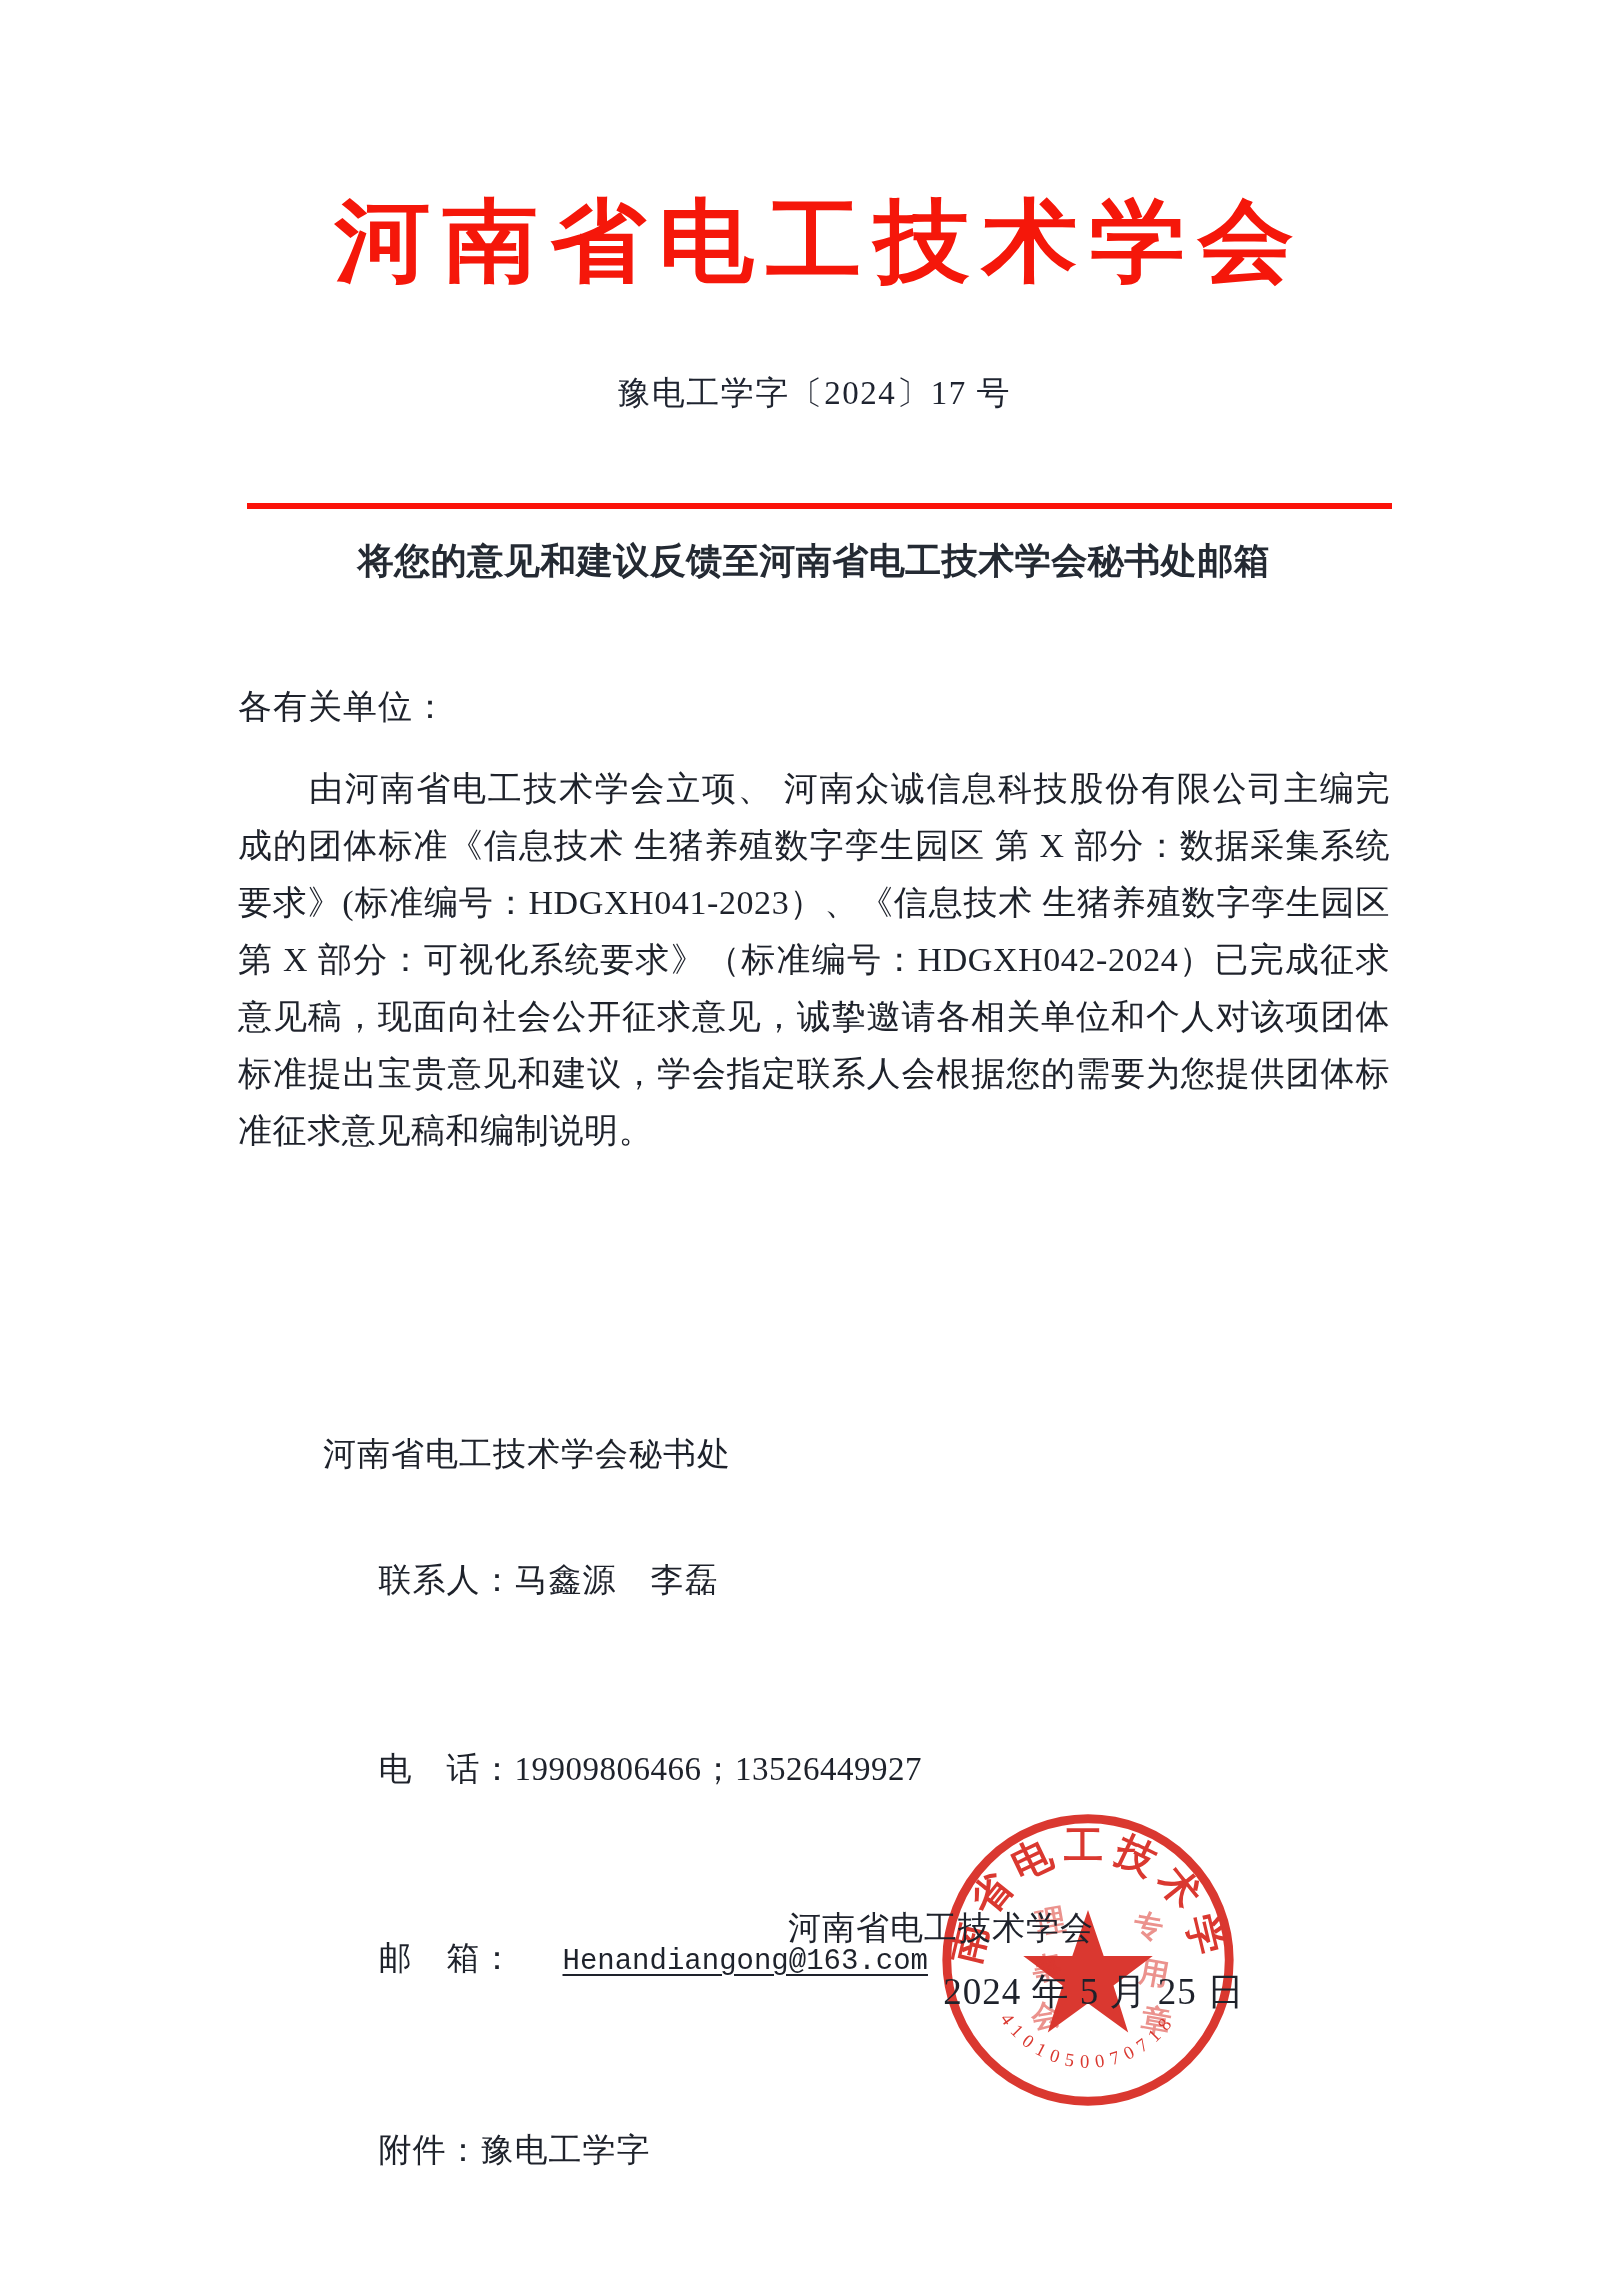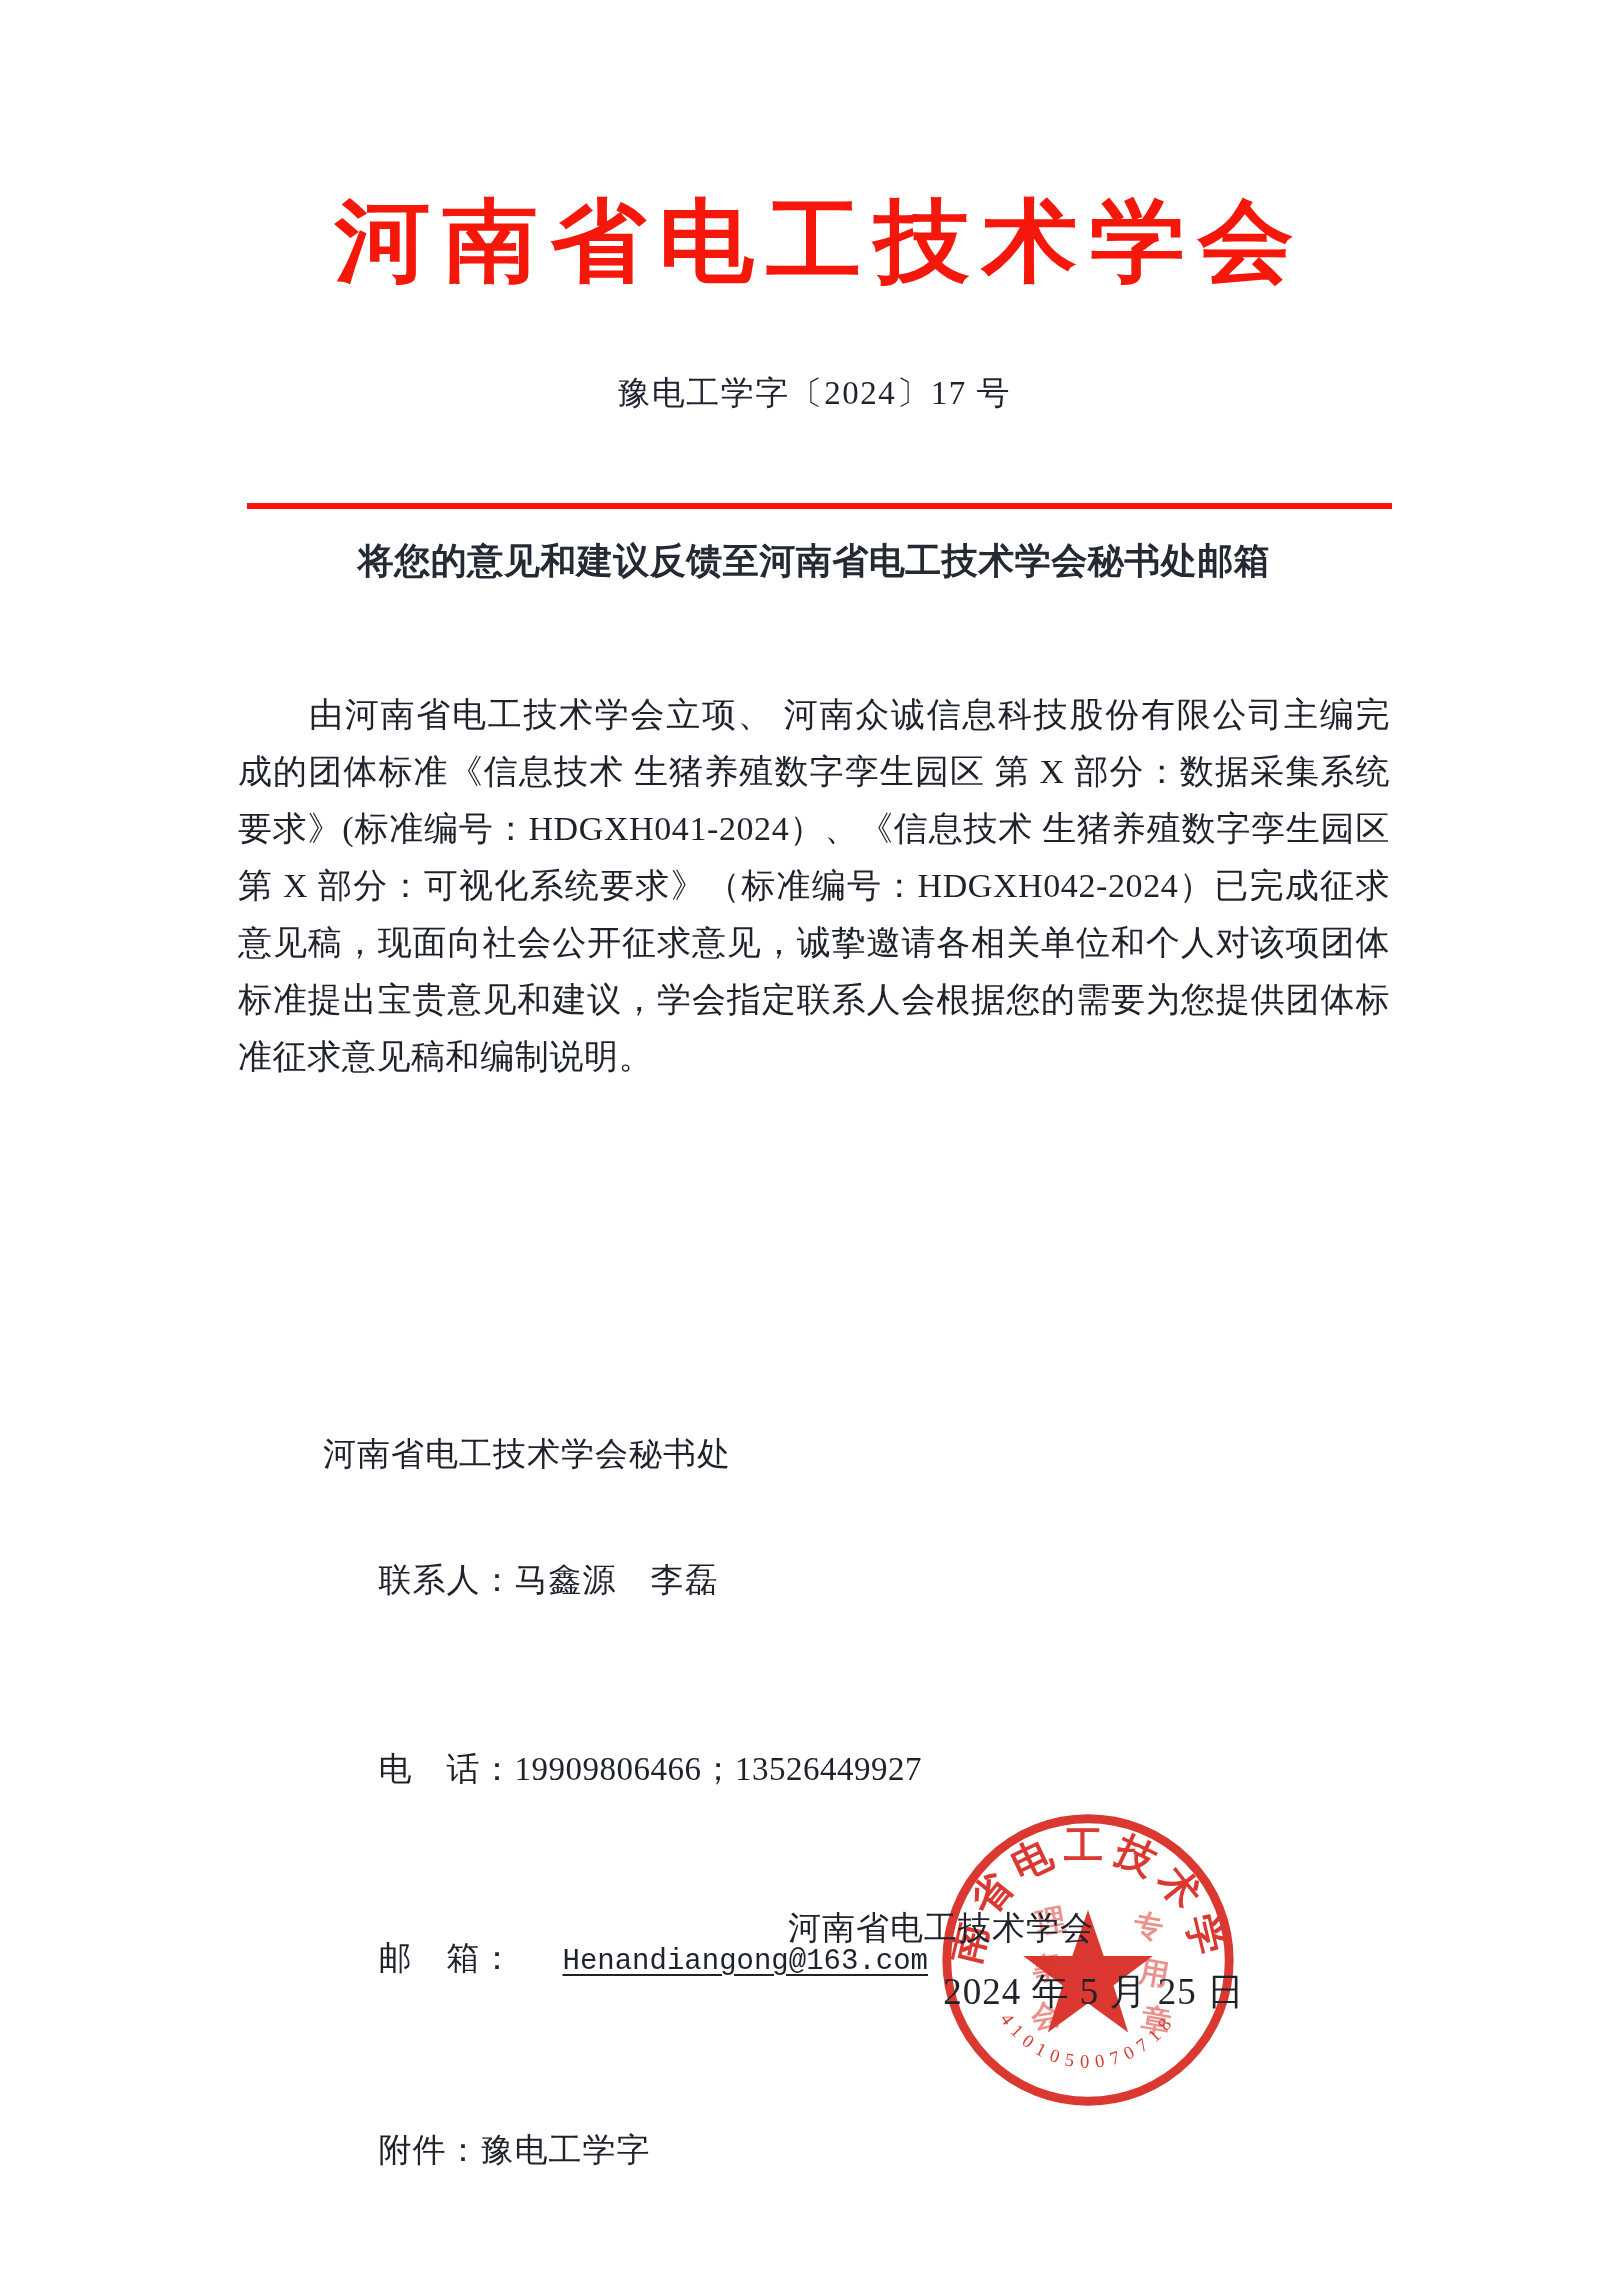--- a/index.html
+++ b/index.html
@@ -189,21 +189,22 @@
     <div class="letterhead-title">河南省电工技术学会</div>
   </div>
 
   <div class="doc-number">豫电工学字〔2024〕17 号</div>
 
   <div class="red-rule"></div>
 
   <div class="doc-title">将您的意见和建议反馈至河南省电工技术学会秘书处邮箱</div>
 
   <div class="body-area">
-    <p class="para">由河南省电工技术学会立项、 河南众诚信息科技股份有限公司主编完成的团体标准《信息技术  生猪养殖数字孪生园区  第 X 部分：数据采集系统要求》(标准编号：HDGXH041-2024）、《信息技术  生猪养殖数字孪生园区  第 X 部分：可视化系统要求》（标准编号：HDGXH042-2024）已完成征求意见稿，现面向社会公开征求意见，诚挚邀请各相关单位和个人对该项团体标准提出宝贵意见和建议，学会指定联系人会根据您的需要为您提供团体标准征求意见稿和编制说明。</p>
+    <div class="salutation">各有关单位：</div>
+    <p class="para">由河南省电工技术学会立项、 河南众诚信息科技股份有限公司主编完成的团体标准《信息技术  生猪养殖数字孪生园区  第 X 部分：数据采集系统要求》(标准编号：HDGXH041-2023）、《信息技术  生猪养殖数字孪生园区  第 X 部分：可视化系统要求》（标准编号：HDGXH042-2024）已完成征求意见稿，现面向社会公开征求意见，诚挚邀请各相关单位和个人对该项团体标准提出宝贵意见和建议，学会指定联系人会根据您的需要为您提供团体标准征求意见稿和编制说明。</p>
   </div>
 
   <div class="contact-block">
     <div class="contact-line">河南省电工技术学会秘书处</div>
 
     <div class="contact-line">
       <span class="label">联系人：</span><span>马鑫源　李磊</span>
     </div>
 
     <div class="contact-line">

